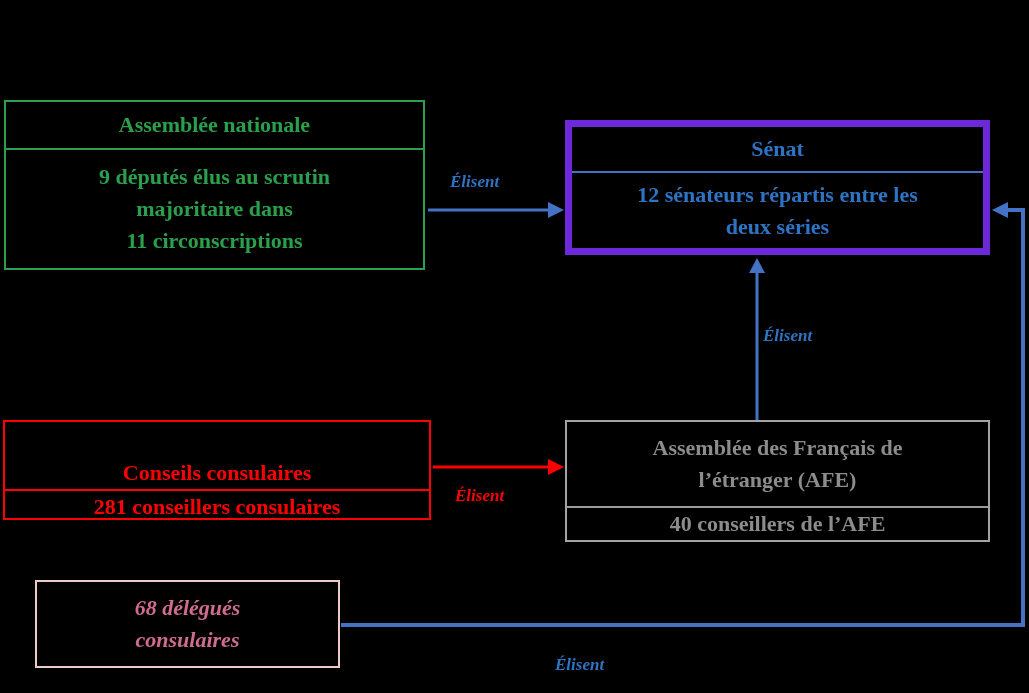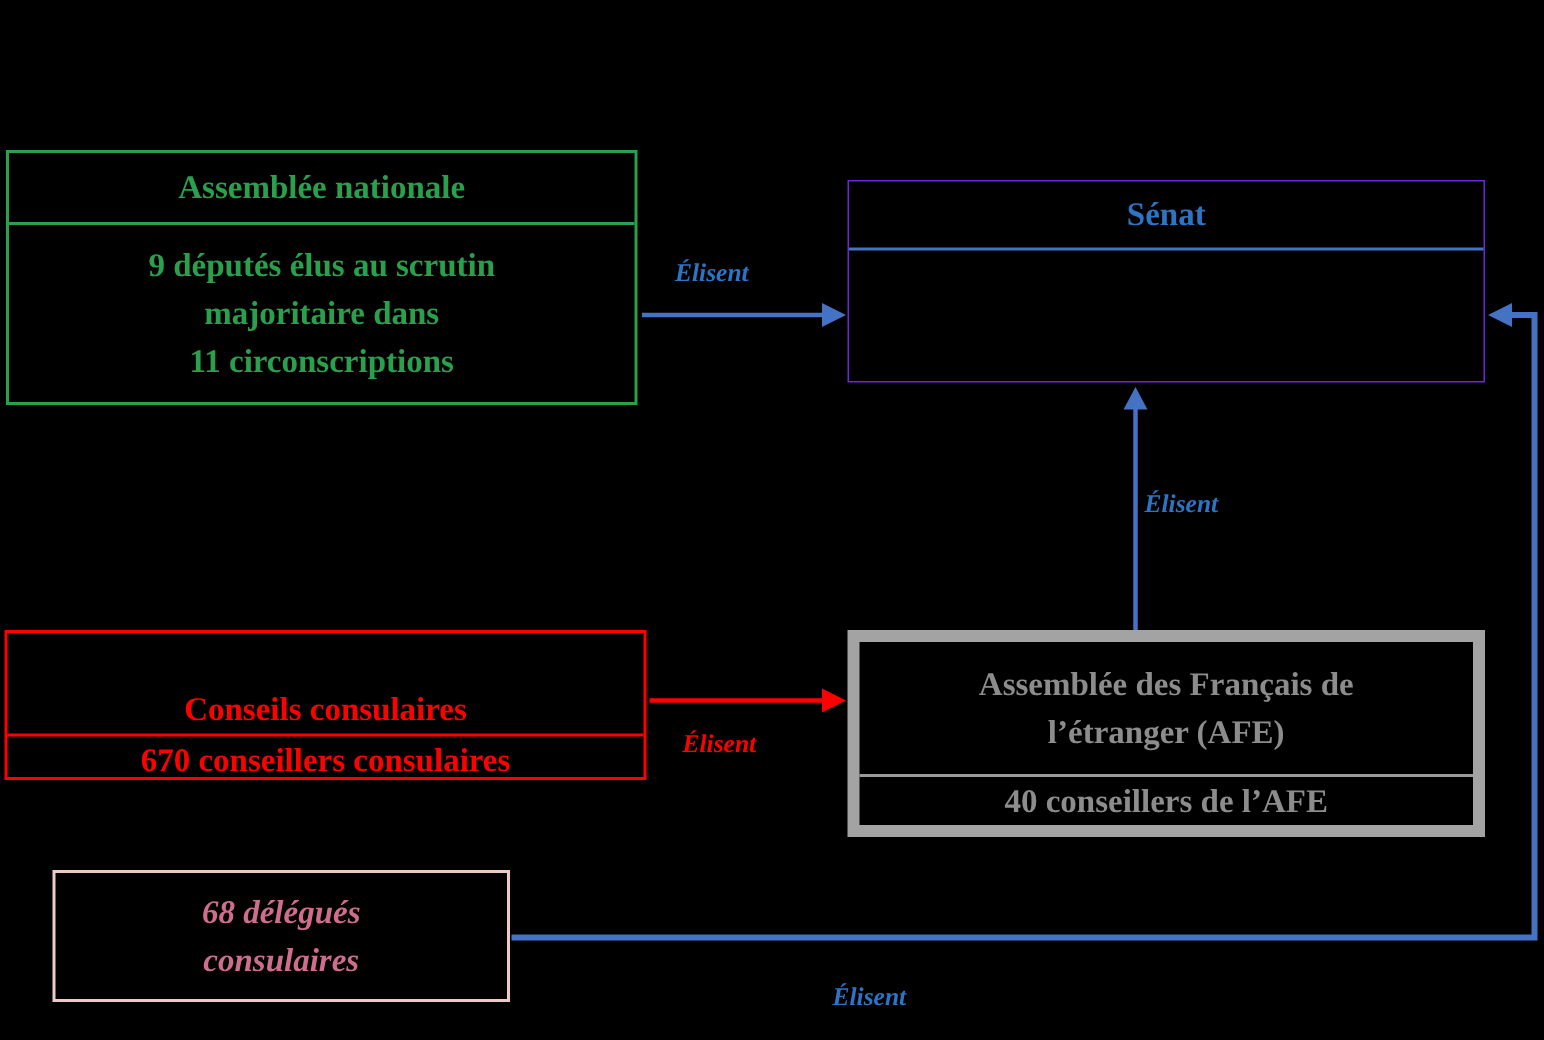--- a/index.html
+++ b/index.html
@@ -36,35 +36,35 @@
   
   .box-an {
     left: 4px; top: 100px; width: 421px; height: 170px;
     border: 2px solid #2aa04d; color: #2aa04d;
   }
   .box-an .hdr { height: 46px; border-bottom: 2px solid #2aa04d; }
 
   
   .box-senat {
     left: 565px; top: 120px; width: 425px; height: 135px;
-    border: 1px solid #6d28d9; color: #2d74c4;
+    border: 7px solid #6d28d9; color: #2d74c4;
   }
   .box-senat .hdr { height: 44px; border-bottom: 2px solid #4472c4; }
 
   
   .box-cc {
     left: 3px; top: 420px; width: 428px; height: 100px;
     border: 2px solid #fe0000; color: #fe0000;
   }
   .box-cc .hdr { height: 48px; border-bottom: 2px solid #fe0000; margin-top: 35px; }
 
   
   .box-afe {
-    left: 565px; top: 420px; width: 425px; height: 138px;
-    border: 8px solid #a3a3a3; color: #8c8c8c;
+    left: 565px; top: 420px; width: 425px; height: 122px;
+    border: 2px solid #a3a3a3; color: #8c8c8c;
   }
   .box-afe .hdr { height: 88px; border-bottom: 2px solid #9b9b9b; }
 
   
   .box-del {
     left: 35px; top: 580px; width: 305px; height: 88px;
     border: 2px solid #eecac5; color: #cf6d8e;
     font-style: italic;
     align-items: center;
   }
@@ -110,25 +110,27 @@
 
 <div class="box box-an">
   <div class="cell hdr">Assemblée nationale</div>
   <div class="cell bdy">9 députés élus au scrutin
 majoritaire dans
 11 circonscriptions</div>
 </div>
 
 <div class="box box-senat">
   <div class="cell hdr">Sénat</div>
+  <div class="cell bdy">12 sénateurs répartis entre les
+deux séries</div>
 </div>
 
 <div class="box box-cc">
   <div class="cell hdr">Conseils consulaires</div>
-  <div class="cell bdy">670 conseillers consulaires</div>
+  <div class="cell bdy">281 conseillers consulaires</div>
 </div>
 
 <div class="box box-afe">
   <div class="cell hdr">Assemblée des Français de
 l’étranger (AFE)</div>
   <div class="cell bdy">40 conseillers de l’AFE</div>
 </div>
 
 <div class="box box-del">
   <div class="cell bdy">68 délégués

